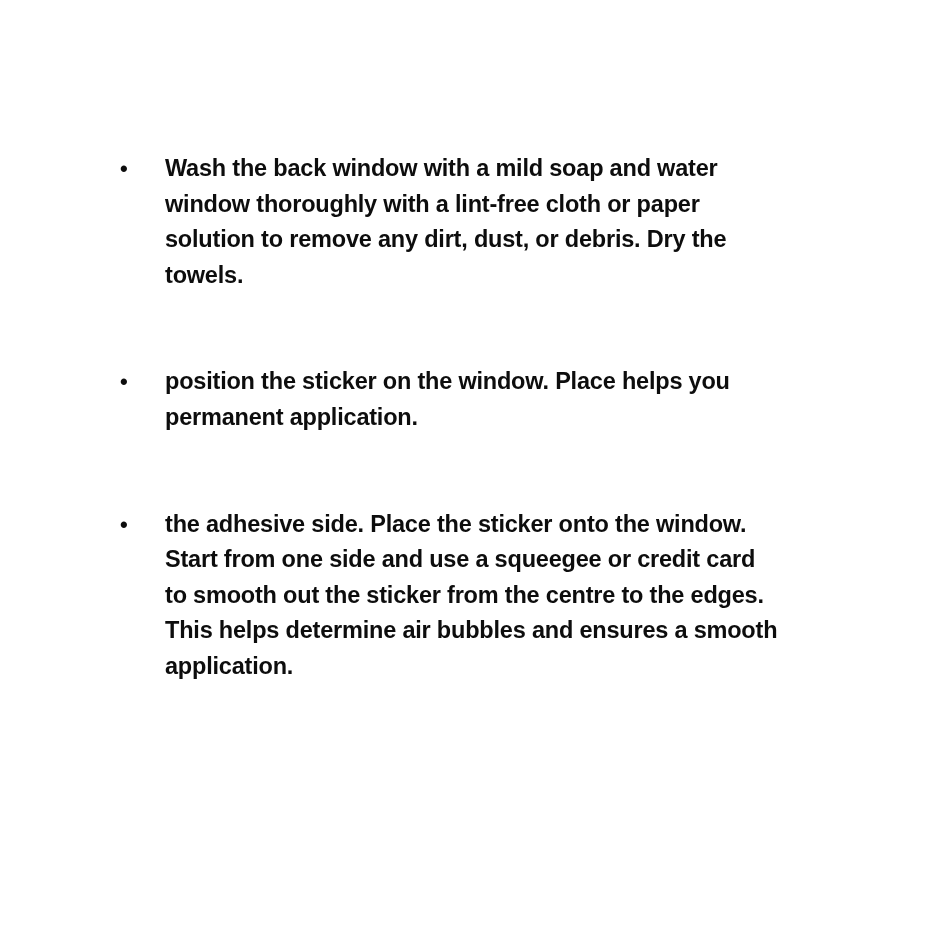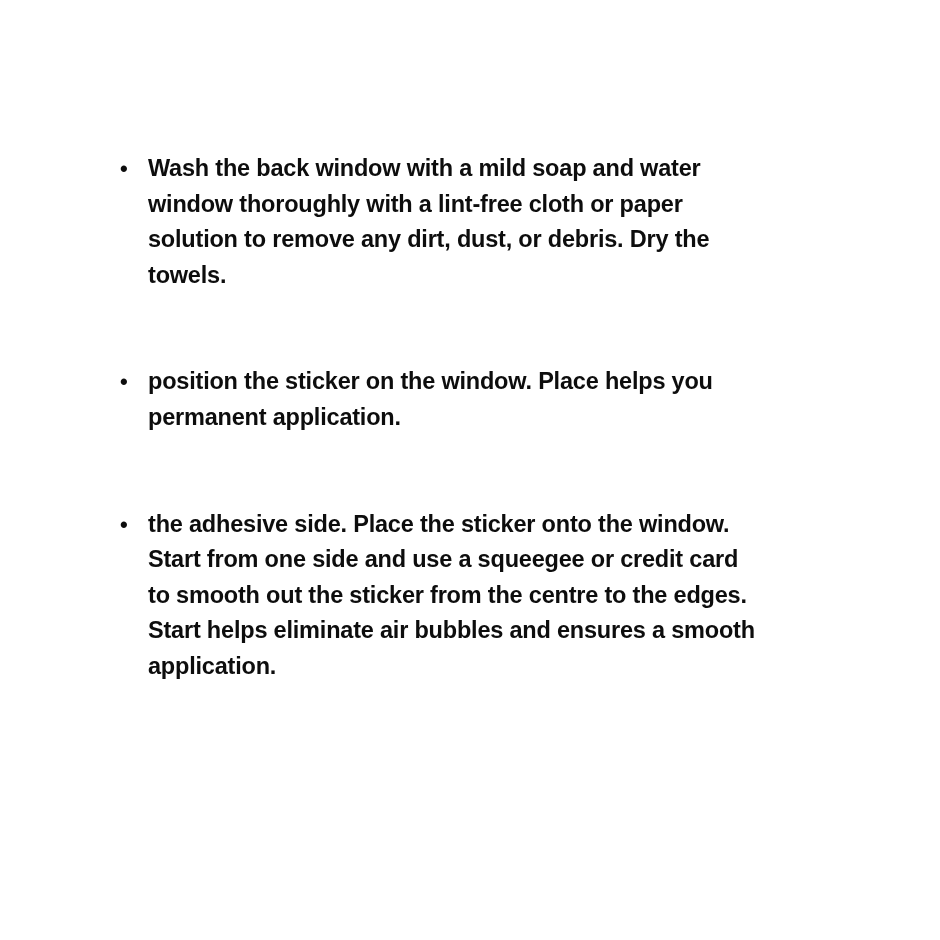--- a/index.html
+++ b/index.html
@@ -32,20 +32,21 @@
   }
   .marker {
     flex: 0 0 28px;
     width: 28px;
     font-size: 22px;
     line-height: 35.6px;
     text-align: left;
   }
   .lines {
     flex: 1 1 auto;
+    margin-left: 17px;
   }
   .line {
     display: block;
     white-space: nowrap;
   }
 </style>
 </head>
 <body>
 
 <div class="page">
@@ -67,18 +68,18 @@
       <span class="line">permanent application.</span>
     </div>
   </div>
 
   <div class="bullet-item">
     <span class="marker">•</span>
     <div class="lines">
       <span class="line">the adhesive side. Place the sticker onto the window.</span>
       <span class="line">Start from one side and use a squeegee or credit card</span>
       <span class="line">to smooth out the sticker from the centre to the edges.</span>
-      <span class="line">Start helps eliminate air bubbles and ensures a smooth</span>
+      <span class="line">This helps determine air bubbles and ensures a smooth</span>
       <span class="line">application.</span>
     </div>
   </div>
 
 </div>
 
 </body></html>

